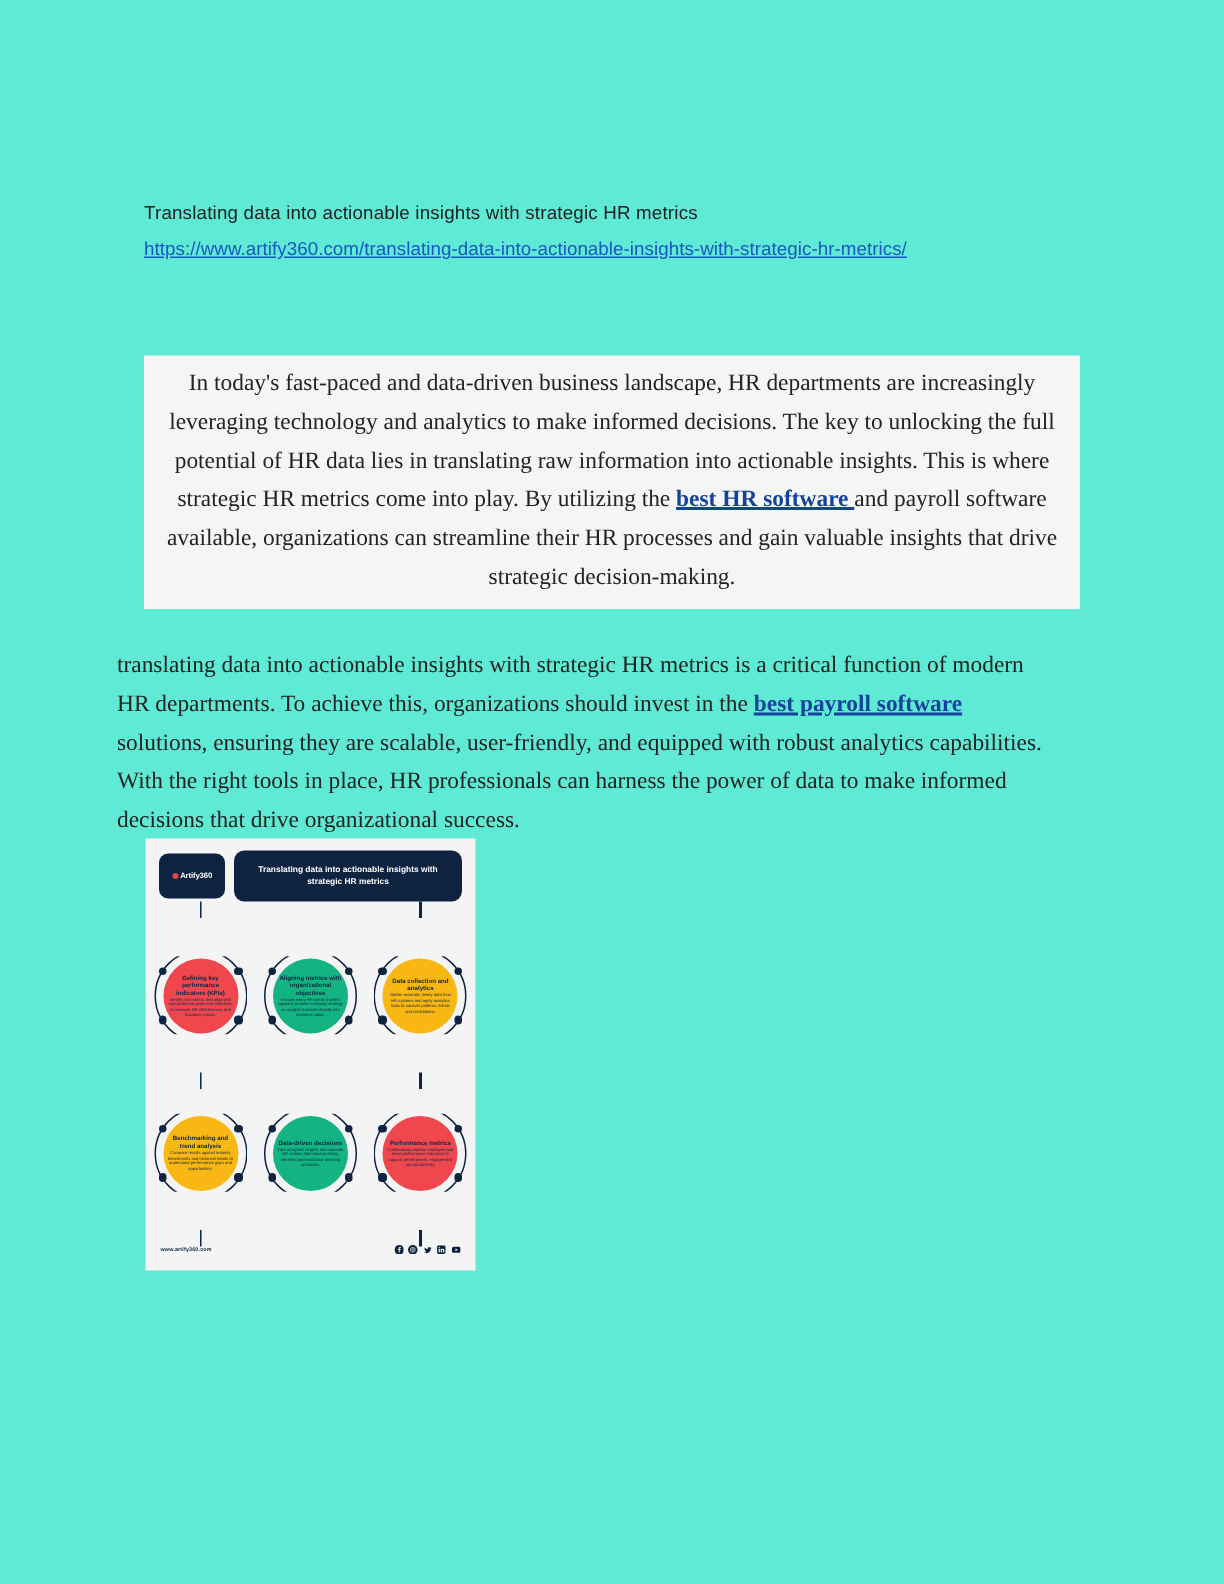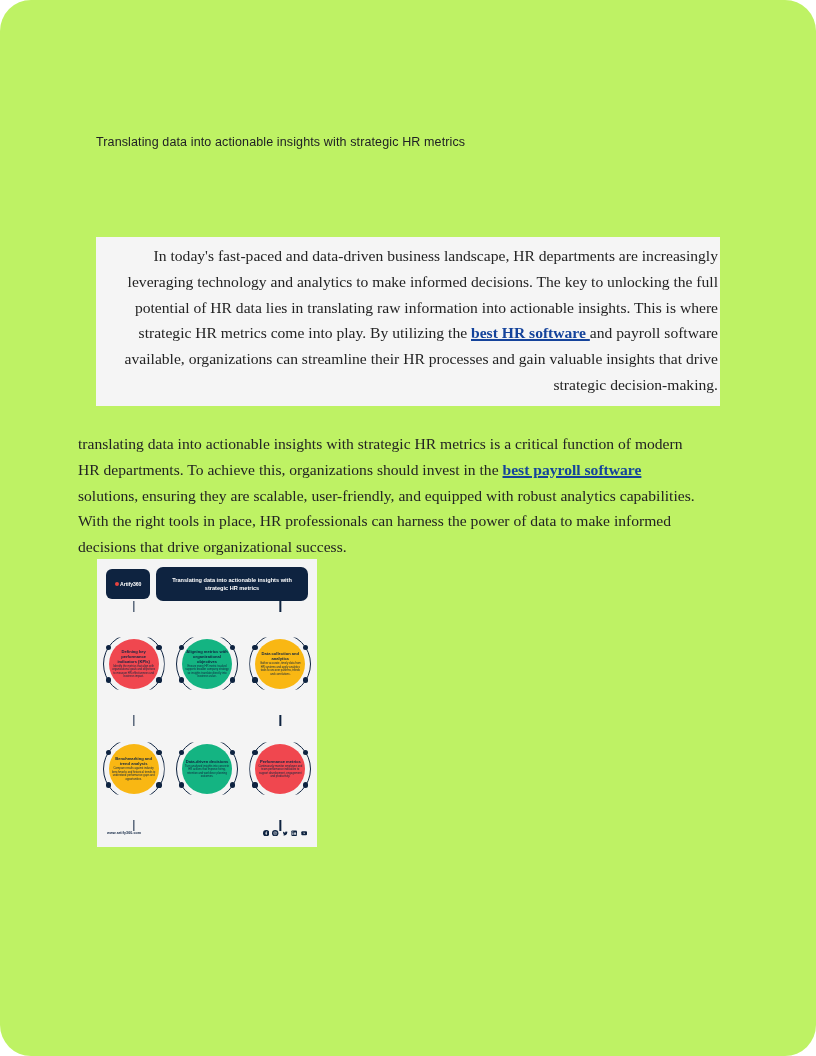--- a/index.html
+++ b/index.html
@@ -12,22 +12,21 @@
     height: 1056px;
     position: relative;
     font-family: "Liberation Serif", serif;
     color: #1a1a1a;
     overflow: hidden;
   }
 
   .page {
     position: absolute;
     inset: 0;
-    background: #bef264;
-    border-radius: 31px;
+    background: #5eead4;
   }
 
   
   .doc-header {
     position: absolute;
     left: 96px;
     top: 132px;
     width: 640px;
   }
   .doc-title {
@@ -58,21 +57,21 @@
     width: 624px;
     background: #f5f5f5;
     padding: 2px 0 6px 0;
     box-sizing: border-box;
   }
   .para-highlight .ptext {
     font-size: 15.6px;
     line-height: 25.8px;
     color: #232323;
     padding: 4px 2px 2px 2px;
-    text-align: right;
+    text-align: center;
   }
 
   
   .para-plain {
     position: absolute;
     left: 78px;
     top: 431px;
     width: 626px;
     font-size: 15.6px;
     line-height: 25.8px;
@@ -278,20 +277,21 @@
   }
   .soc svg { display: block; }
 </style>
 </head>
 <body>
 
 <div class="page">
 
   <div class="doc-header">
     <div class="doc-title">Translating data into actionable insights with strategic HR metrics</div>
+    <a class="doc-url">https://www.artify360.com/translating-data-into-actionable-insights-with-strategic-hr-metrics/</a>
   </div>
 
   <div class="para-highlight">
     <div class="ptext"><span>In today's fast-paced and data-driven business landscape, HR departments are increasingly leveraging technology and analytics to make informed decisions. The key to unlocking the full potential of HR data lies in translating raw information into actionable insights. This is where strategic HR metrics come into play. By utilizing the </span><a class="inline-link">best HR software </a><span>and payroll software available, organizations can streamline their HR processes and gain valuable insights that drive strategic decision-making.</span></div>
   </div>
 
   <div class="para-plain"><span>translating data into actionable insights with strategic HR metrics is a critical function of modern HR departments. To achieve this, organizations should invest in the </span><a class="inline-link">best payroll software</a><span> solutions, ensuring they are scalable, user-friendly, and equipped with robust analytics capabilities. With the right tools in place, HR professionals can harness the power of data to make informed decisions that drive organizational success.</span></div>
 
   <div class="infographic">
 

